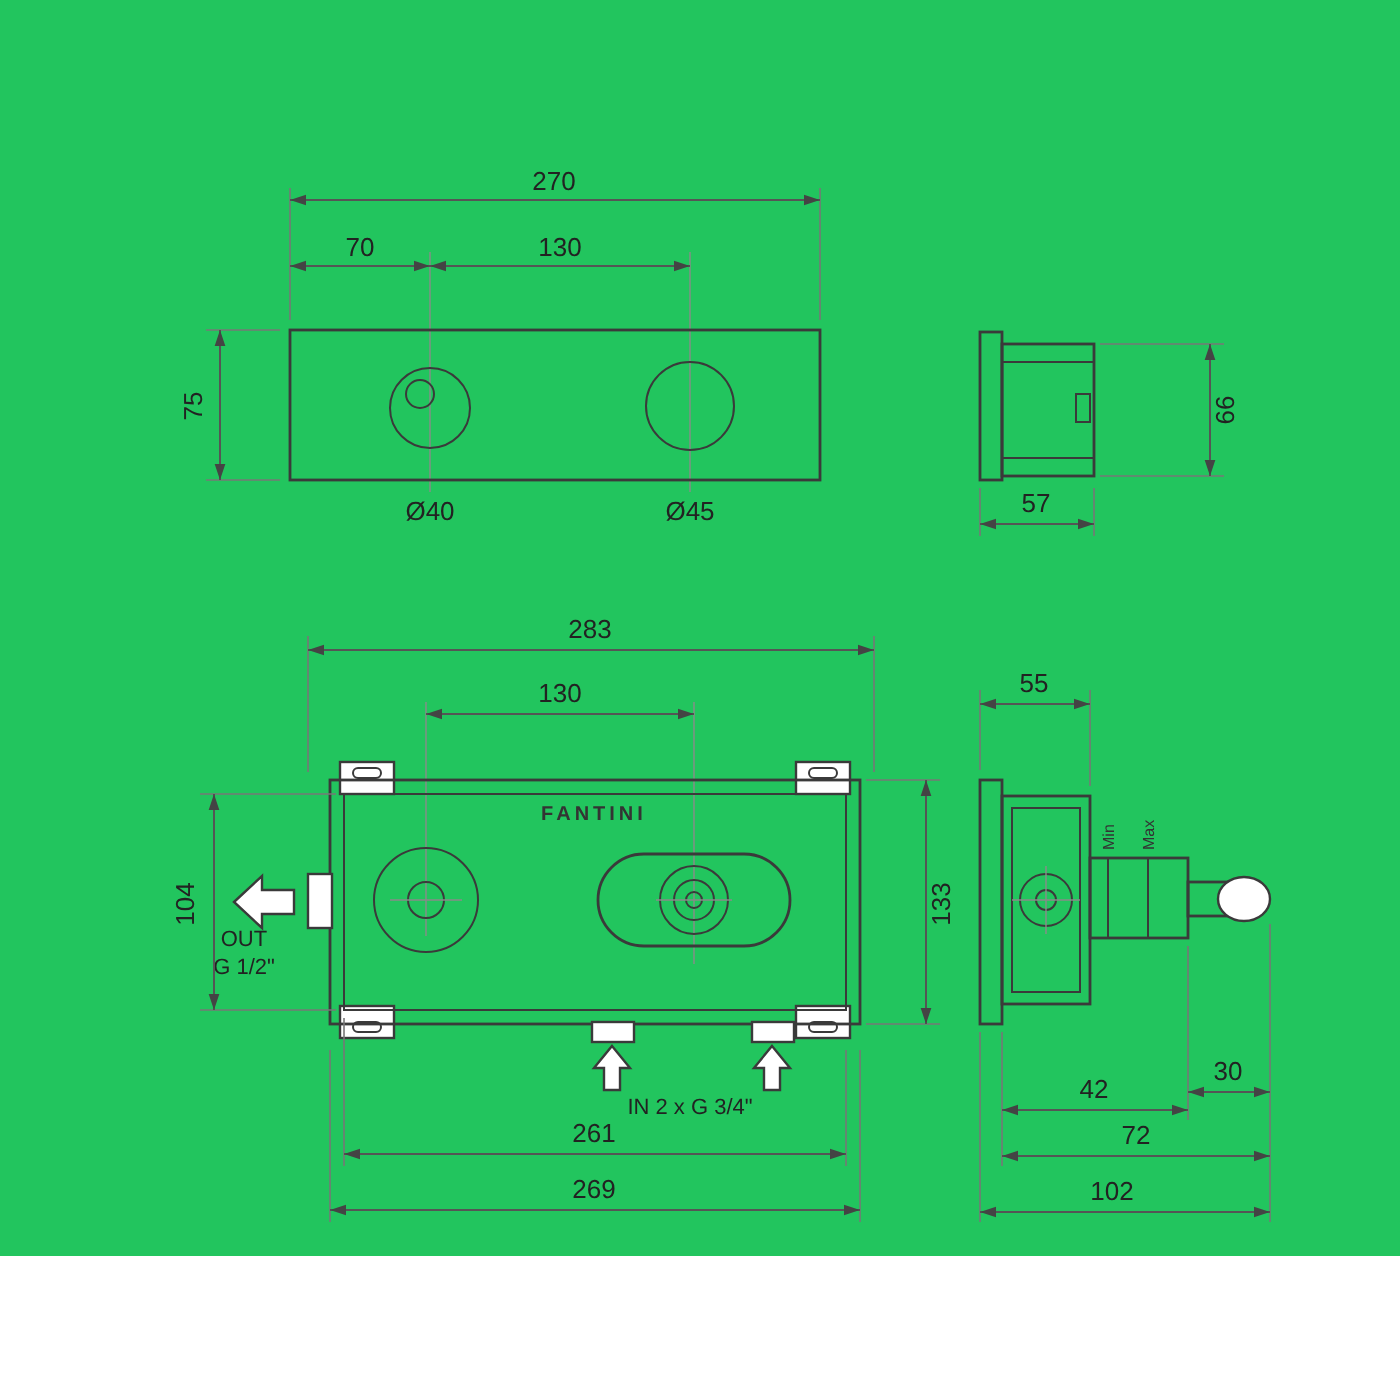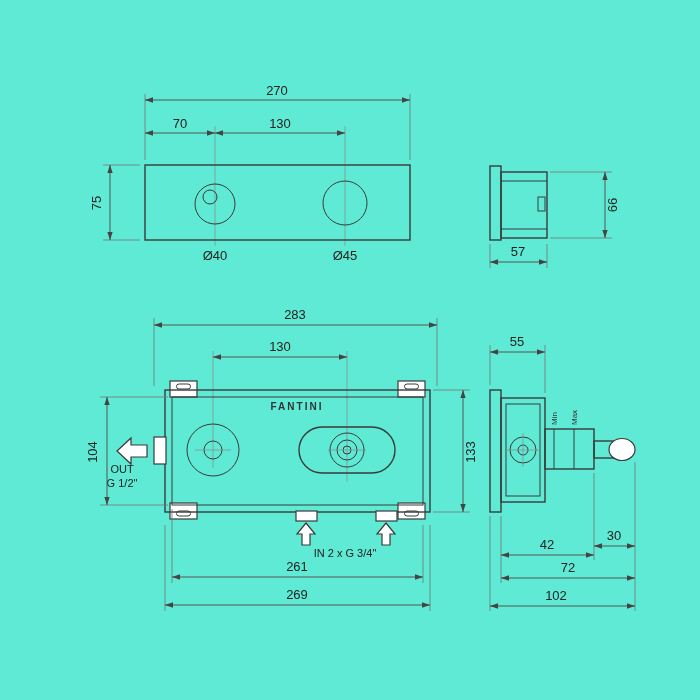--- a/index.html
+++ b/index.html
@@ -1,16 +1,16 @@
 <!DOCTYPE html>
 <html><head>
 <meta charset="utf-8">
 <style>
   html,body{margin:0;padding:0;background:#ffffff;}
-  .page{width:700px;height:700px;background:#5eead4;position:relative;overflow:hidden;}
+  .page{width:700px;height:628px;background:#22c55e;position:relative;overflow:hidden;}
   svg{display:block;}
   .obj{stroke:#3a3a3a;stroke-width:1.4;fill:none;}
   .obj2{stroke:#3a3a3a;stroke-width:1;fill:none;}
   .objf{stroke:#3a3a3a;stroke-width:1.2;fill:#ffffff;}
   .dim{stroke:#555;stroke-width:1;fill:none;}
   .ext{stroke:#777;stroke-width:0.8;}
   .cl{stroke:#8a8a8a;stroke-width:0.7;}
   text{font-family:"Liberation Sans","DejaVu Sans",sans-serif;font-size:13px;fill:#222;}
   .small{font-size:11px;}
   .tiny{font-size:8px;fill:#333;}

